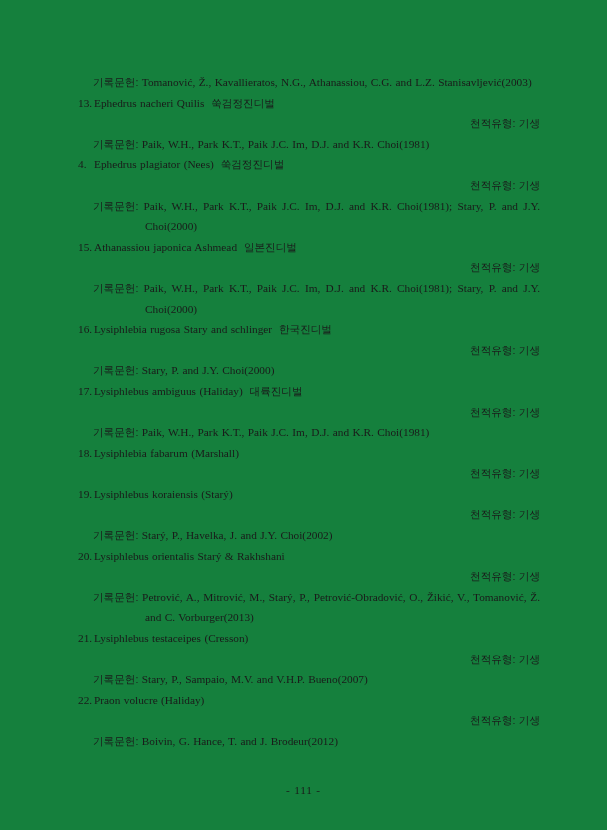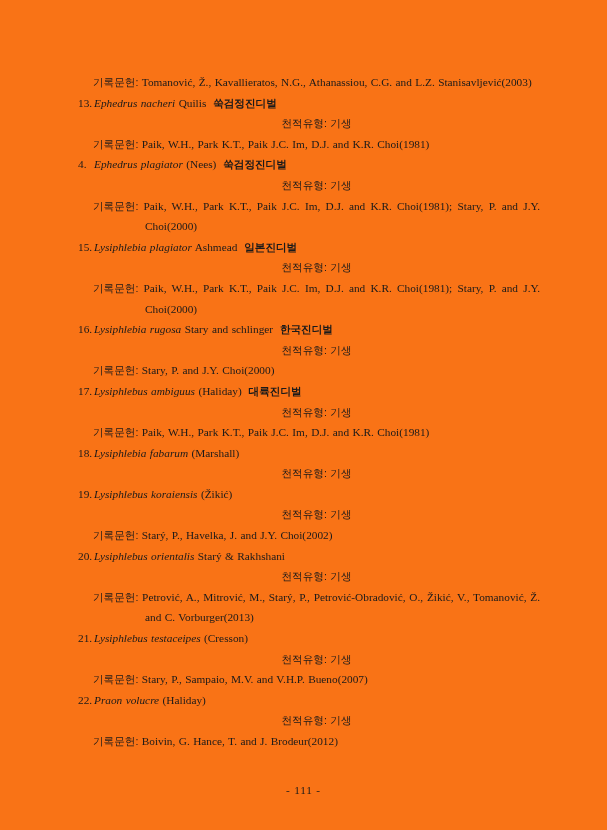--- a/index.html
+++ b/index.html
@@ -8,21 +8,21 @@
     background: #ffffff;
   }
   body {
     font-family: "Liberation Serif", "DejaVu Serif", serif;
     color: #1a1a1a;
   }
   #page {
     position: relative;
     width: 607px;
     height: 830px;
-    background: #f97316;
+    background: #15803d;
     overflow: hidden;
   }
   #content {
     position: absolute;
     left: 78px;
     top: 72px;
     width: 462px;
   }
   
   .line {
@@ -44,35 +44,33 @@
   
   .entry-title {
     padding-left: 0;
     text-indent: 0;
   }
   .num {
     display: inline-block;
     min-width: 16px;
   }
   .sci {
-    font-style: italic;
   }
   .kor {
     font-family: "Liberation Sans", "DejaVu Sans", sans-serif;
     font-size: 10.6px;
-    font-weight: bold;
   }
   .auth {
     font-style: normal;
   }
   
   .field-type {
     padding-left: 15px;
     text-indent: 0;
-    text-align: center;
+    text-align: right;
   }
   
   .field-ref {
     padding-left: 67px;
     text-indent: -52px;
   }
   .field-ref.single {
     text-align: left;
   }
   .label {
@@ -110,40 +108,40 @@
           <div class="line entry-title"><span class="num">13.</span><span class="sci">Ephedrus nacheri</span> <span class="auth">Quilis</span>&nbsp; <span class="kor">쑥검정진디벌</span></div>
           <div class="line field-type"><span class="label">천적유형:</span> <span class="label">기생</span></div>
           <div class="line field-ref single"><span class="label">기록문헌:</span> <span class="refbody">Paik, W.H., Park K.T., Paik J.C. Im, D.J. and K.R. Choi(1981)</span></div>
         </div>
         <div class="entry">
           <div class="line entry-title"><span class="num">4.</span><span class="sci">Ephedrus plagiator</span> <span class="auth">(Nees)</span>&nbsp; <span class="kor">쑥검정진디벌</span></div>
           <div class="line field-type"><span class="label">천적유형:</span> <span class="label">기생</span></div>
           <div class="line field-ref"><span class="label">기록문헌:</span> <span class="refbody">Paik, W.H., Park K.T., Paik J.C. Im, D.J. and K.R. Choi(1981); Stary, P. and J.Y. Choi(2000)</span></div>
         </div>
         <div class="entry">
-          <div class="line entry-title"><span class="num">15.</span><span class="sci">Lysiphlebia plagiator</span> <span class="auth">Ashmead</span>&nbsp; <span class="kor">일본진디벌</span></div>
+          <div class="line entry-title"><span class="num">15.</span><span class="sci">Athanassiou japonica</span> <span class="auth">Ashmead</span>&nbsp; <span class="kor">일본진디벌</span></div>
           <div class="line field-type"><span class="label">천적유형:</span> <span class="label">기생</span></div>
           <div class="line field-ref"><span class="label">기록문헌:</span> <span class="refbody">Paik, W.H., Park K.T., Paik J.C. Im, D.J. and K.R. Choi(1981); Stary, P. and J.Y. Choi(2000)</span></div>
         </div>
         <div class="entry">
           <div class="line entry-title"><span class="num">16.</span><span class="sci">Lysiphlebia rugosa</span> <span class="auth">Stary and schlinger</span>&nbsp; <span class="kor">한국진디벌</span></div>
           <div class="line field-type"><span class="label">천적유형:</span> <span class="label">기생</span></div>
           <div class="line field-ref single"><span class="label">기록문헌:</span> <span class="refbody">Stary, P. and J.Y. Choi(2000)</span></div>
         </div>
         <div class="entry">
           <div class="line entry-title"><span class="num">17.</span><span class="sci">Lysiphlebus ambiguus</span> <span class="auth">(Haliday)</span>&nbsp; <span class="kor">대륙진디벌</span></div>
           <div class="line field-type"><span class="label">천적유형:</span> <span class="label">기생</span></div>
           <div class="line field-ref single"><span class="label">기록문헌:</span> <span class="refbody">Paik, W.H., Park K.T., Paik J.C. Im, D.J. and K.R. Choi(1981)</span></div>
         </div>
         <div class="entry">
           <div class="line entry-title"><span class="num">18.</span><span class="sci">Lysiphlebia fabarum</span> <span class="auth">(Marshall)</span></div>
           <div class="line field-type"><span class="label">천적유형:</span> <span class="label">기생</span></div>
         </div>
         <div class="entry">
-          <div class="line entry-title"><span class="num">19.</span><span class="sci">Lysiphlebus koraiensis</span> <span class="auth">(Žikić)</span></div>
+          <div class="line entry-title"><span class="num">19.</span><span class="sci">Lysiphlebus koraiensis</span> <span class="auth">(Starý)</span></div>
           <div class="line field-type"><span class="label">천적유형:</span> <span class="label">기생</span></div>
           <div class="line field-ref single"><span class="label">기록문헌:</span> <span class="refbody">Starý, P., Havelka, J. and J.Y. Choi(2002)</span></div>
         </div>
         <div class="entry">
           <div class="line entry-title"><span class="num">20.</span><span class="sci">Lysiphlebus orientalis</span> <span class="auth">Starý &amp; Rakhshani</span></div>
           <div class="line field-type"><span class="label">천적유형:</span> <span class="label">기생</span></div>
           <div class="line field-ref"><span class="label">기록문헌:</span> <span class="refbody">Petrović, A., Mitrović, M., Starý, P., Petrović-Obradović, O., Žikić, V., Tomanović, Ž. and C. Vorburger(2013)</span></div>
         </div>
         <div class="entry">
           <div class="line entry-title"><span class="num">21.</span><span class="sci">Lysiphlebus testaceipes</span> <span class="auth">(Cresson)</span></div>

